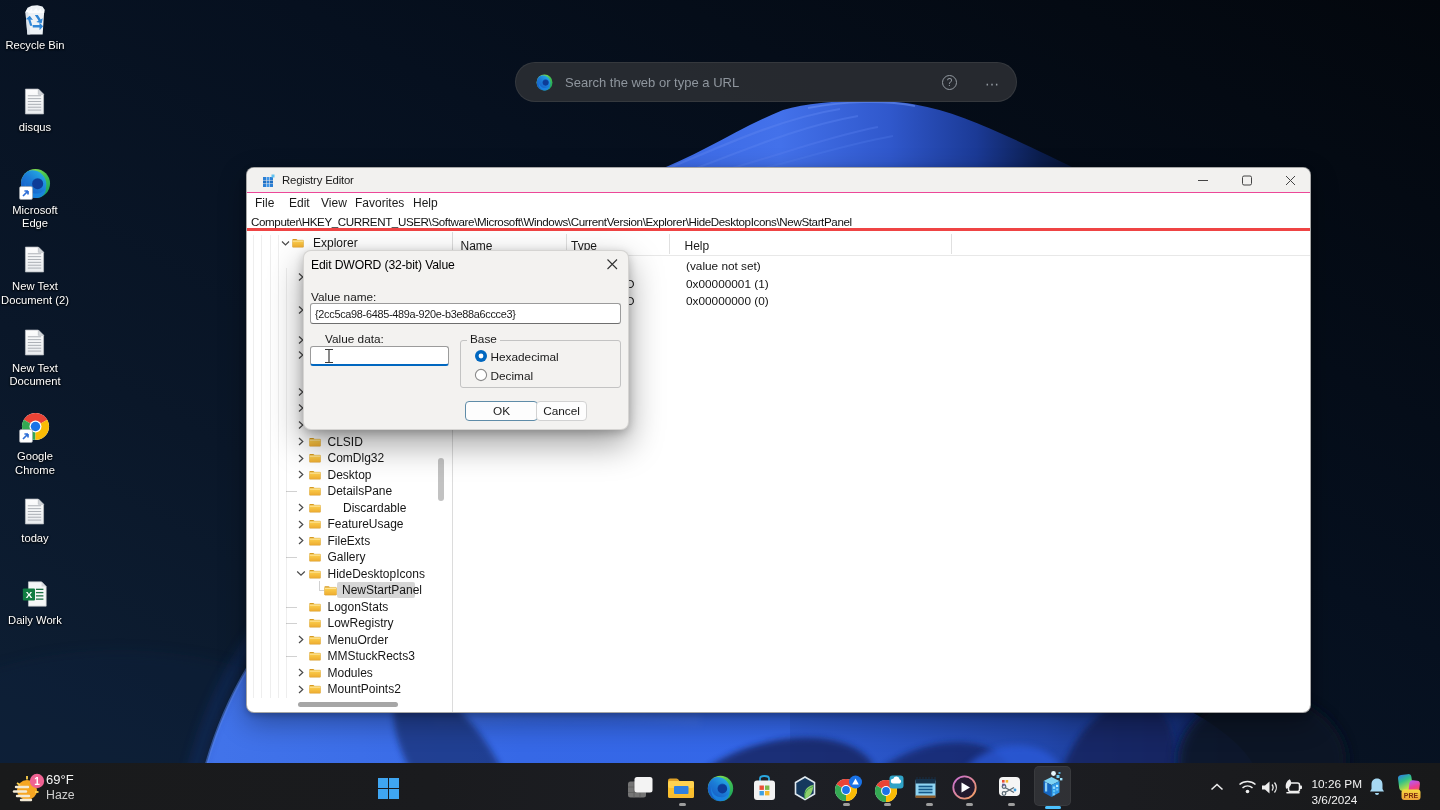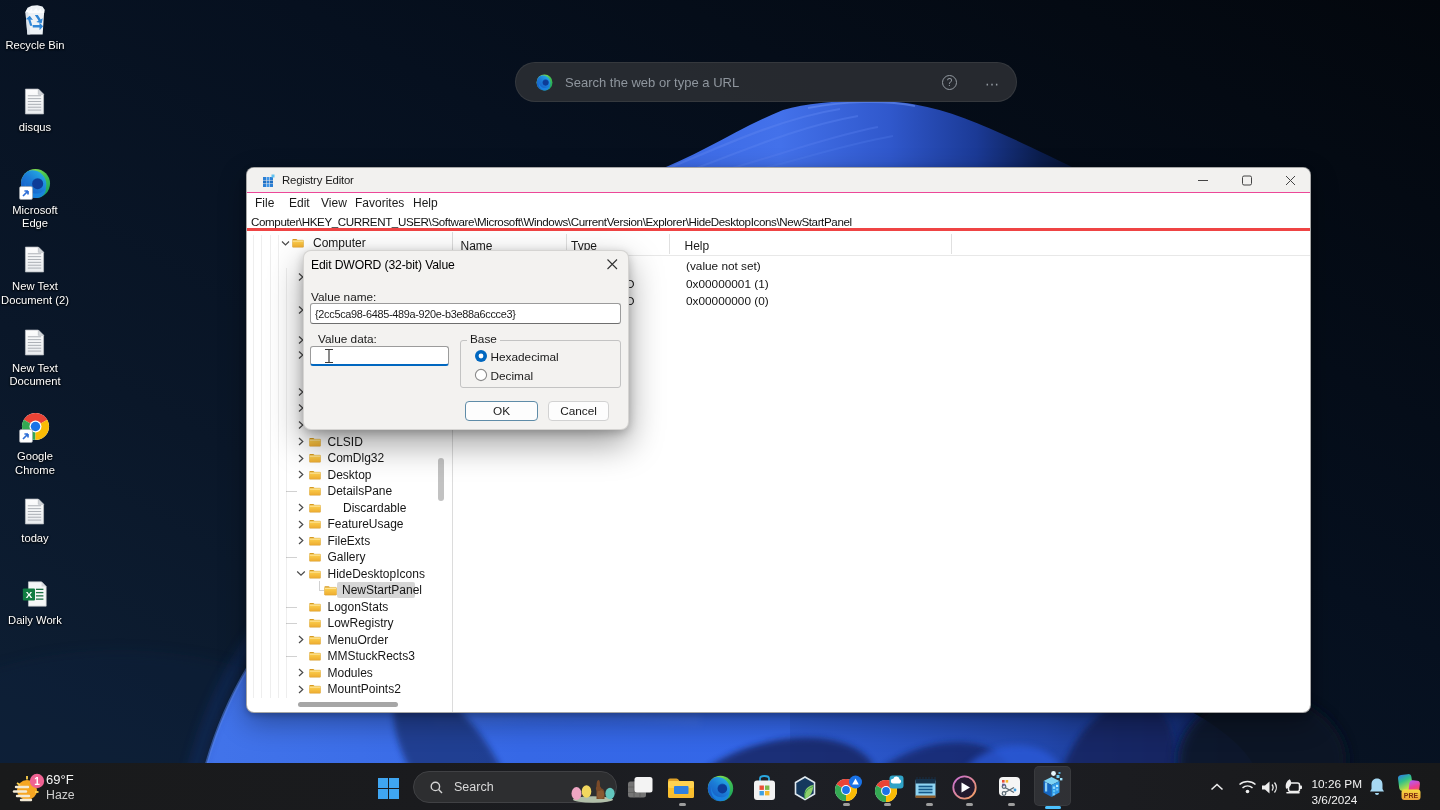--- a/index.html
+++ b/index.html
@@ -251,21 +251,21 @@
 <div class="guide" style="left:14px;top:67px;height:463px"></div>
 <div class="guide" style="left:22.5px;top:67px;height:463px"></div>
 <div class="guide" style="left:31px;top:67px;height:463px"></div>
 <div class="guide" style="left:39px;top:100px;height:430px"></div>
 <svg class="abs" style="left:34px;top:71px" width="9" height="9">
         <path d="M1,2.5 L4.5,6 L8,2.5" stroke="#4a4a4a" stroke-width="1.2" fill="none"></path>
       </svg>
 <svg class="abs" style="left:45px;top:70px" width="12" height="10" viewBox="0 0 16 13">
         <use href="#folder"></use>
       </svg>
-<div class="trow" style="left:66px;top:68px">Computer</div>
+<div class="trow" style="left:66px;top:68px">Explorer</div>
 <svg class="abs" style="left:50px;top:103.5px" width="8" height="9">
         <path d="M2,1.5 L5.8,5 L2,8.5" stroke="#4a4a4a" stroke-width="1.2" fill="none"></path>
       </svg>
 <svg class="abs" style="left:50px;top:136.5px" width="8" height="9">
         <path d="M2,1.5 L5.8,5 L2,8.5" stroke="#4a4a4a" stroke-width="1.2" fill="none"></path>
       </svg>
 <svg class="abs" style="left:50px;top:167px" width="8" height="9">
         <path d="M2,1.5 L5.8,5 L2,8.5" stroke="#4a4a4a" stroke-width="1.2" fill="none"></path>
       </svg>
 <svg class="abs" style="left:50px;top:182px" width="8" height="9">
@@ -400,38 +400,38 @@
 </div>
 <div id="dlg">
 <div class="abs" style="left:7px;top:7px;font-size:12.2px;letter-spacing:-0.15px;color:#000">Edit DWORD (32-bit) Value</div>
 <svg class="abs" style="left:302px;top:7px" width="13" height="13">
         <path d="M1.5,1.5 L11,11 M11,1.5 L1.5,11" stroke="#333" stroke-width="1.1"></path>
       </svg>
 <div class="abs" style="left:7px;top:38.5px">Value name:</div>
 <div class="abs" style="left:6px;top:52px;width:311px;height:20.5px;background:#fff;border:1px solid #9b9b9b;border-bottom-color:#6e6e6e;border-radius:3px">
 <div class="abs" style="left:4px;top:4px;font-size:10.9px;letter-spacing:-0.3px;color:#1a1a1a">{2cc5ca98-6485-489a-920e-b3e88a6ccce3}</div>
 </div>
-<div class="abs" style="left:14px;top:81px">Value data:</div>
+<div class="abs" style="left:21px;top:81px">Value data:</div>
 <div class="abs" style="left:6px;top:95px;width:139px;height:19.5px;background:#fff;border:1px solid #9b9b9b;border-bottom:2px solid #0067c0;border-radius:3px"></div>
 <svg class="abs" style="left:19px;top:97px" width="12" height="16">
         <path d="M2,1.5 L10,1.5 M6,1.5 L6,14.5 M2,14.5 L10,14.5" stroke="#3c3c3c" stroke-width="1.2" fill="none"></path>
       </svg>
 <div class="abs" style="left:156px;top:88.5px;width:161px;height:48.5px;border:1px solid #c3c3c3;border-radius:3px"></div>
 <div class="abs" style="left:163px;top:81px;background:#f3f2f0;padding:0 3px">Base</div>
 <svg class="abs" style="left:170px;top:98px" width="14" height="14">
         <circle cx="7" cy="7" r="6" fill="#0067c0"></circle>
         <circle cx="7" cy="7" r="2.4" fill="#fff"></circle>
       </svg>
 <div class="abs" style="left:186.5px;top:99px">Hexadecimal</div>
 <svg class="abs" style="left:170px;top:117px" width="14" height="14">
         <circle cx="7" cy="7" r="5.6" fill="#fff" stroke="#8a8a8a" stroke-width="1.1"></circle>
       </svg>
 <div class="abs" style="left:186.5px;top:118px">Decimal</div>
 <div class="abs" style="left:161px;top:149.5px;width:73px;height:20.5px;background:#fdfdfd;border:1px solid #5f8ca8;border-radius:4px;text-align:center;line-height:19px">OK</div>
-<div class="abs" style="left:244px;top:149.5px;width:61px;height:20.5px;background:#fdfdfd;border:1px solid #d2d2d2;border-radius:4px;text-align:center;line-height:19px">Cancel</div>
+<div class="abs" style="left:232px;top:149.5px;width:51px;height:20.5px;background:#fdfdfd;border:1px solid #d2d2d2;border-radius:4px;text-align:center;line-height:19px">Cancel</div>
 </div>
 <div id="taskbar">
 <svg class="abs" style="left:11px;top:6px" width="36" height="36" viewBox="0 0 36 36">
 <circle cx="16" cy="21" r="10" fill="#f6a623"></circle>
 <g stroke="#ffd24d" stroke-width="1.8">
           <line x1="16" y1="7" x2="16" y2="10.5"></line>
           <line x1="6" y1="14" x2="9" y2="16"></line>
           <line x1="26" y1="14" x2="23" y2="16"></line>
           <line x1="27.5" y1="23" x2="24" y2="23"></line>
         </g>
@@ -445,36 +445,20 @@
 <text x="26" y="15.5" font-size="10" font-weight="bold" fill="#fff" text-anchor="middle" font-family="Liberation Sans,sans-serif">1</text>
 </svg>
 <div class="abs" style="left:46px;top:8.5px;font-size:13px;color:#f5f5f5">69°F</div>
 <div class="abs" style="left:46px;top:24.5px;font-size:12.3px;color:#cfcfcf">Haze</div>
 <svg class="abs" style="left:378px;top:14.5px" width="21" height="21" viewBox="0 0 21 21">
 <rect x="0" y="0" width="10" height="10" fill="#3fa6f2"></rect>
         <rect x="11" y="0" width="10" height="10" fill="#3fa6f2"></rect>
         <rect x="0" y="11" width="10" height="10" fill="#3fa6f2"></rect>
         <rect x="11" y="11" width="10" height="10" fill="#3fa6f2"></rect>
 </svg>
-<div class="abs" style="left:413px;top:8px;width:204px;height:31.5px;border-radius:16px;background:#2d2e30;border:1px solid #404144">
-<svg class="abs" style="left:16px;top:9px" width="14" height="14">
-          <circle cx="5.4" cy="5.4" r="4.2" fill="none" stroke="#d4d4d4" stroke-width="1.4"></circle>
-          <line x1="8.6" y1="8.6" x2="12" y2="12" stroke="#d4d4d4" stroke-width="1.4"></line>
-        </svg>
-<div class="abs" style="left:40px;top:8px;font-size:12.5px;color:#d8d8d8">Search</div>
-<svg class="abs" style="left:155px;top:4px" width="48" height="27" viewBox="0 0 48 27">
-<ellipse cx="24" cy="23.5" rx="20" ry="3.2" fill="#c9d8be" opacity="0.85"></ellipse>
-<ellipse cx="7.5" cy="17.5" rx="5" ry="6.5" fill="#efa6c3"></ellipse>
-<ellipse cx="17.5" cy="15.5" rx="4.8" ry="6.2" fill="#f2d75e"></ellipse>
-<ellipse cx="41" cy="17.5" rx="4.6" ry="5.8" fill="#62c6bd"></ellipse>
-<path d="M27.5,23 L27.5,10 Q27.5,4 29.5,4 Q31,4 31,9 L31,12 Q35.5,12 35.5,18 L35.5,23 Z" fill="#7a4a28"></path>
-<ellipse cx="31.5" cy="18.5" rx="3.6" ry="4.6" fill="#8a5a33"></ellipse>
-<circle cx="29.5" cy="12.5" r="2.6" fill="#7a4a28"></circle>
-</svg>
-</div>
 <svg class="abs" style="left:627px;top:12.5px" width="26" height="24" viewBox="0 0 26 24">
 <rect x="1" y="5.5" width="18" height="16" rx="2.5" fill="#757575"></rect>
 <g stroke="#5e5e5e" stroke-width="0.8">
           <line x1="1" y1="11" x2="19" y2="11"></line>
           <line x1="1" y1="16.5" x2="19" y2="16.5"></line>
           <line x1="7" y1="5.5" x2="7" y2="21.5"></line>
           <line x1="13" y1="5.5" x2="13" y2="21.5"></line>
         </g>
 <rect x="7.5" y="1" width="18" height="15.5" rx="2.5" fill="#f3f3f3"></rect>
 </svg>

